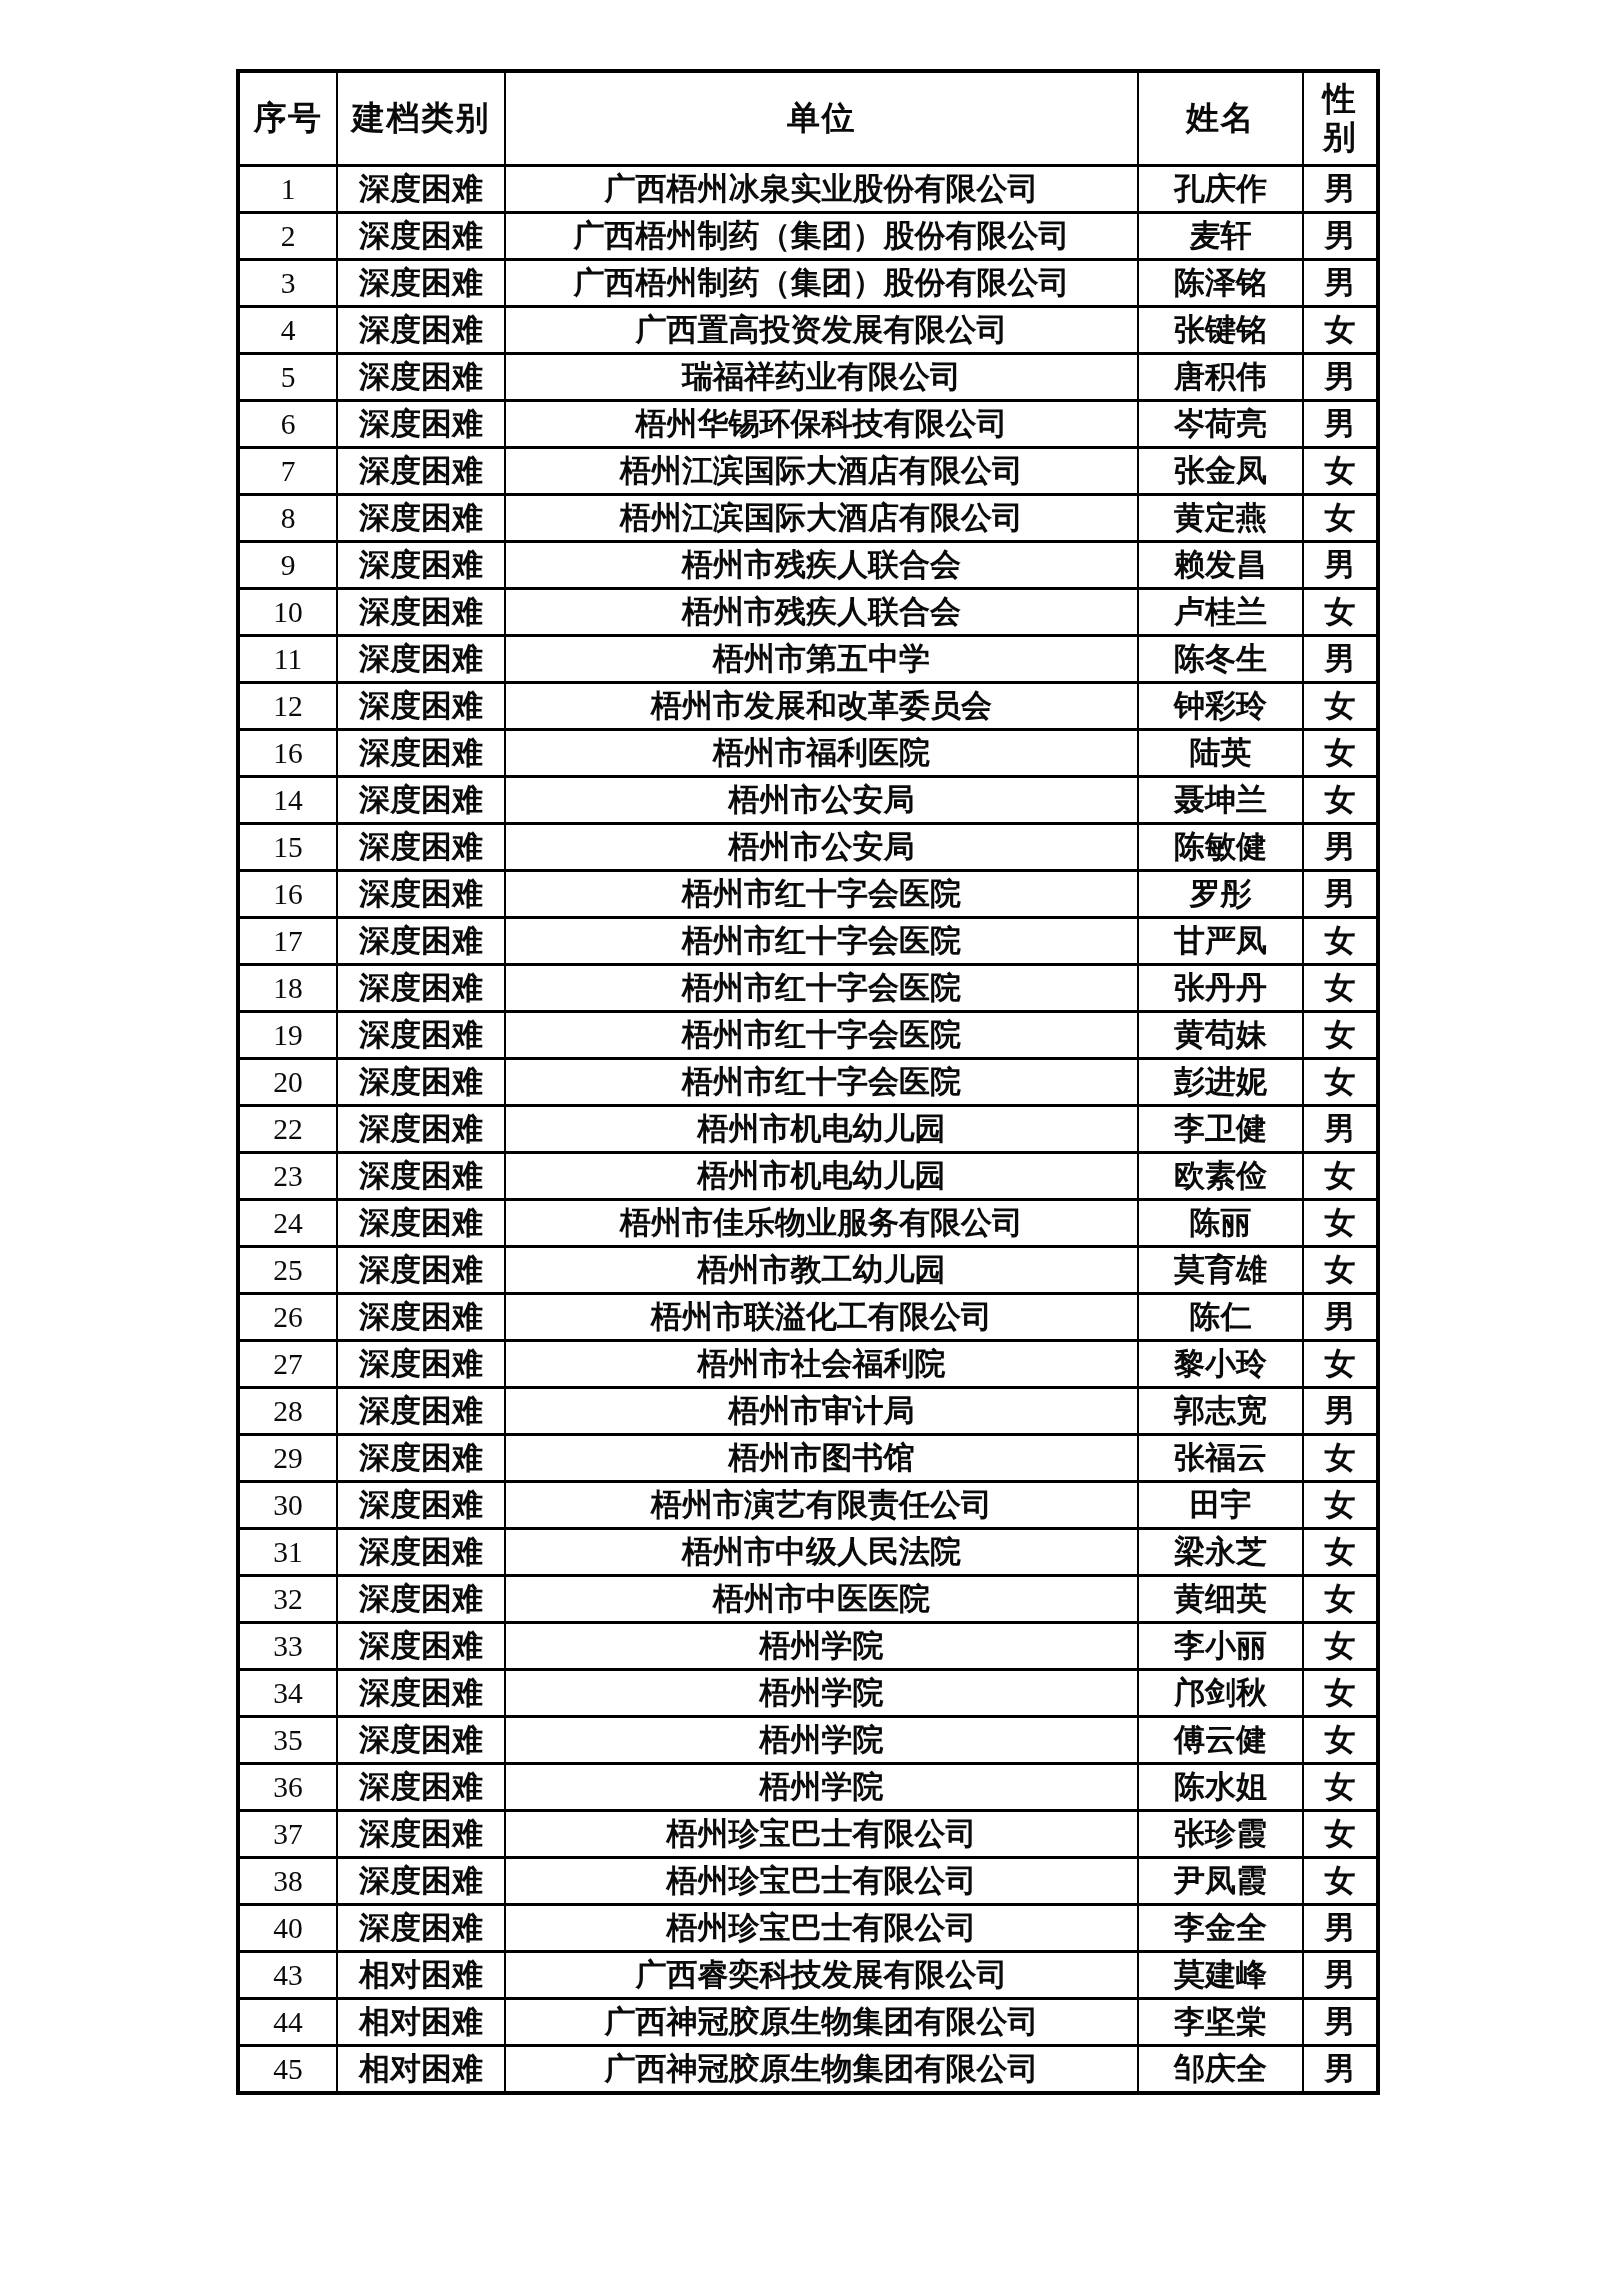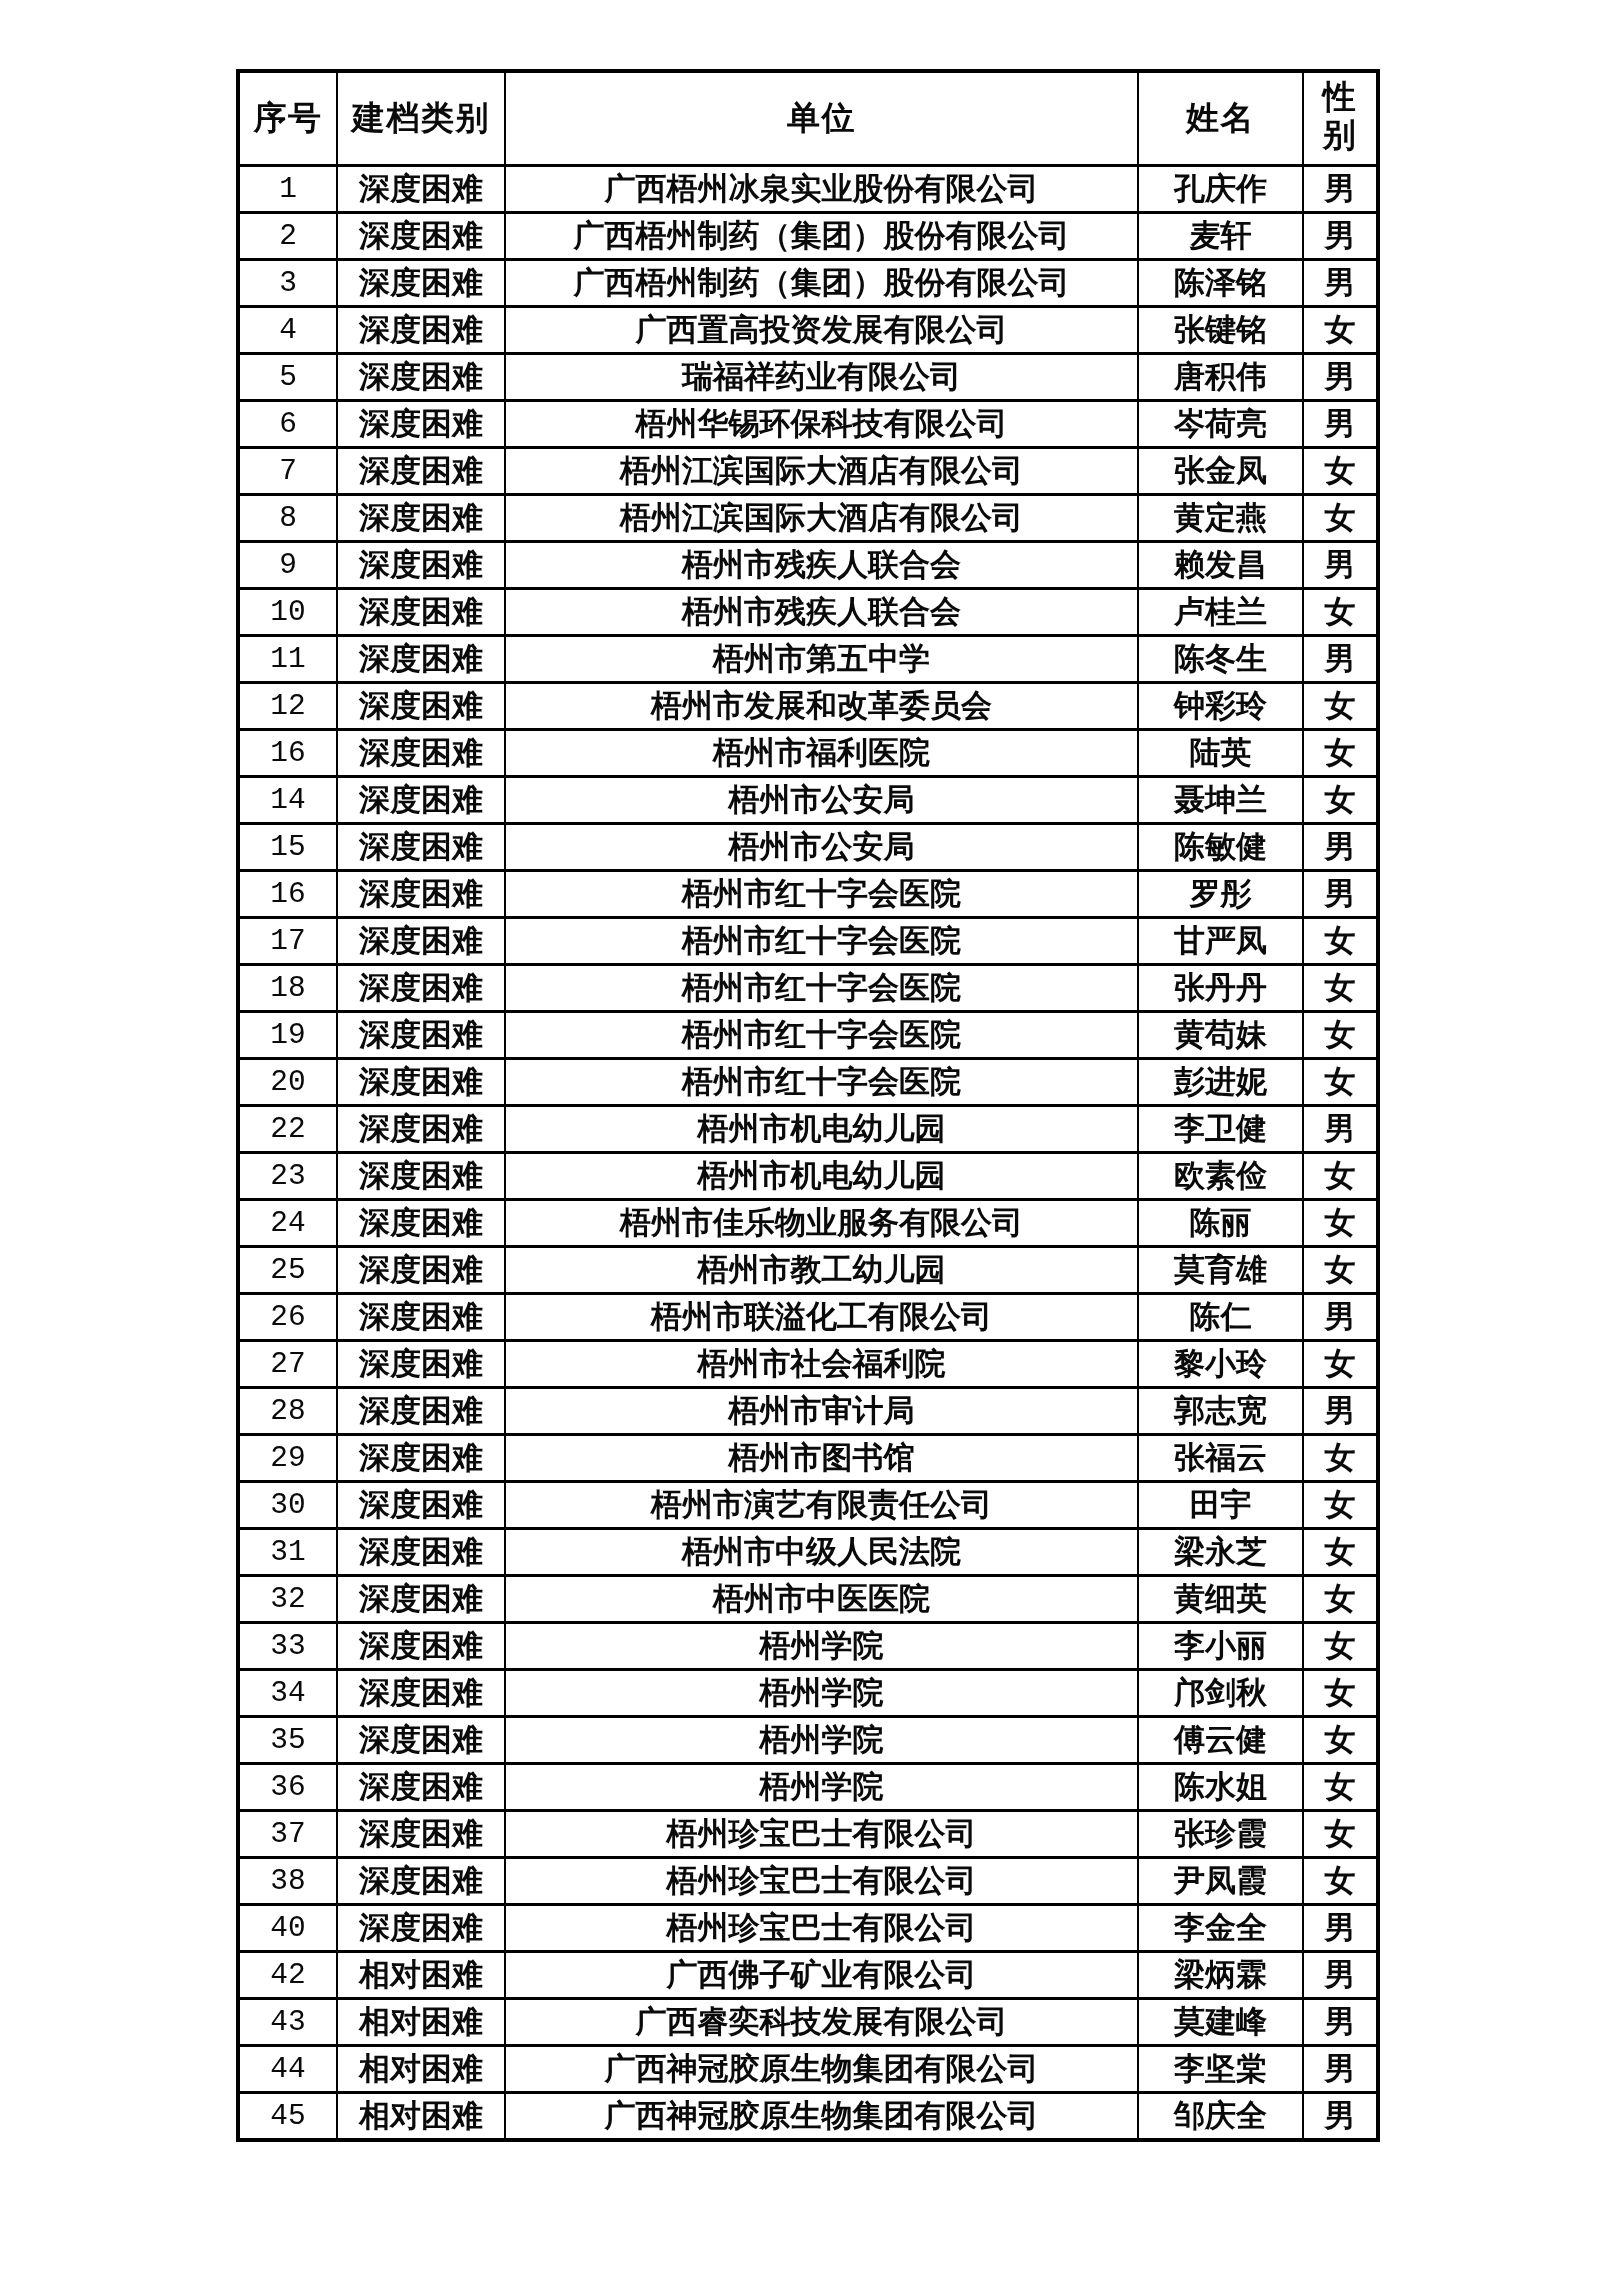--- a/index.html
+++ b/index.html
@@ -6,21 +6,21 @@
     margin: 0;
     padding: 0;
     background: #ffffff;
   }
   .page {
     position: relative;
     width: 1618px;
     height: 2284px;
     background: #ffffff;
     overflow: hidden;
-    font-family: Liberation Mono, monospace;
+    font-family: Liberation Serif, serif;
     color: #0a0a0a;
   }
   table.roster {
     position: absolute;
     left: 236px;
     top: 69px;
     width: 1141px;
     border-collapse: collapse;
     table-layout: fixed;
     border: 4.1px solid #000;
@@ -344,27 +344,20 @@
           <td class="c-gender">女</td>
         </tr>
         <tr>
           <td class="c-no">40</td>
           <td class="c-category">深度困难</td>
           <td class="c-unit">梧州珍宝巴士有限公司</td>
           <td class="c-name">李金全</td>
           <td class="c-gender">男</td>
         </tr>
         <tr>
-          <td class="c-no">42</td>
-          <td class="c-category">相对困难</td>
-          <td class="c-unit">广西佛子矿业有限公司</td>
-          <td class="c-name">梁炳霖</td>
-          <td class="c-gender">男</td>
-        </tr>
-        <tr>
           <td class="c-no">43</td>
           <td class="c-category">相对困难</td>
           <td class="c-unit">广西睿奕科技发展有限公司</td>
           <td class="c-name">莫建峰</td>
           <td class="c-gender">男</td>
         </tr>
         <tr>
           <td class="c-no">44</td>
           <td class="c-category">相对困难</td>
           <td class="c-unit">广西神冠胶原生物集团有限公司</td>

